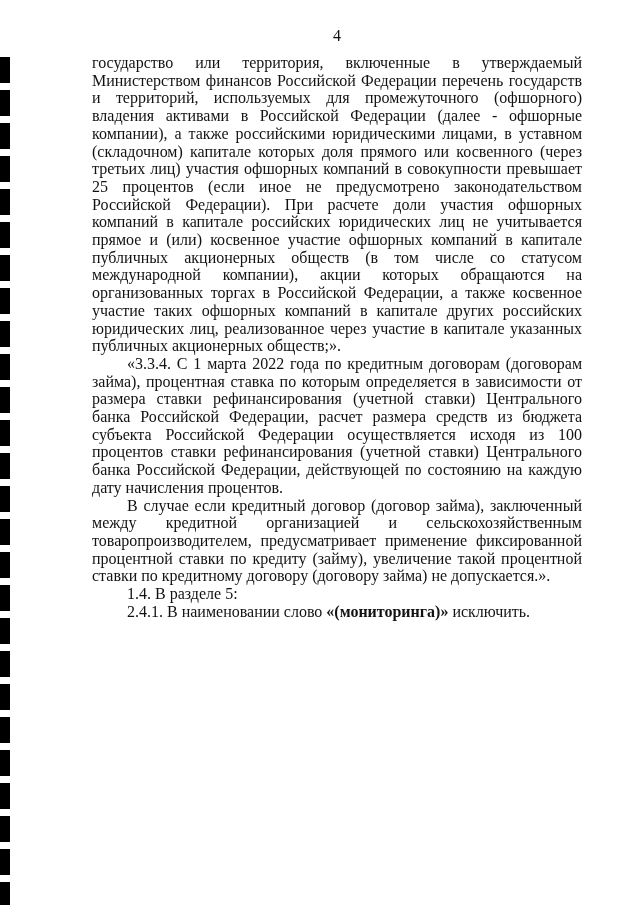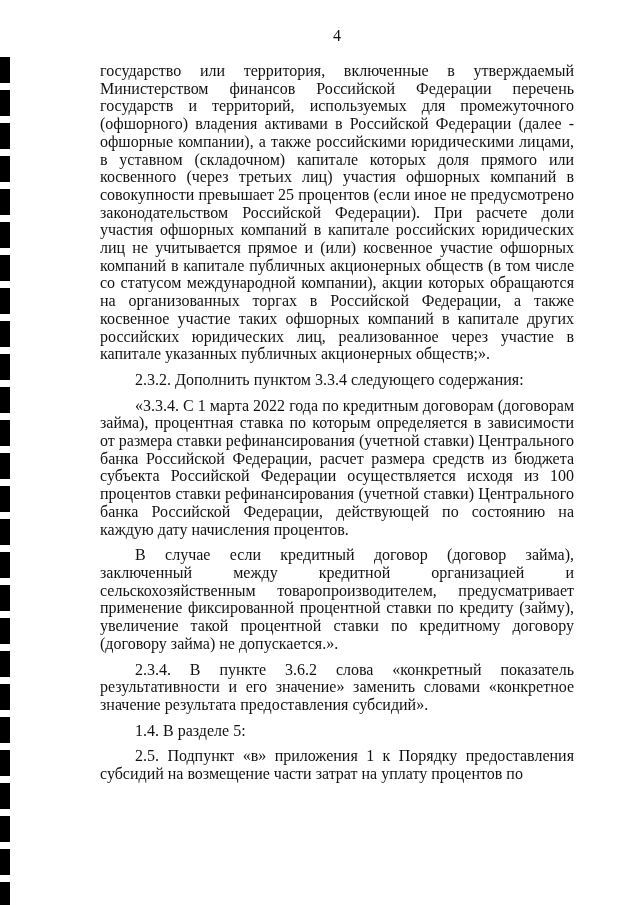--- a/index.html
+++ b/index.html
@@ -42,21 +42,21 @@
     position: absolute;
     top: 54px;
     left: 92px;
     width: 490px;
     font-size: 16px;
     line-height: 17.7px;
     text-align: justify;
     text-justify: inter-word;
   }
   .body-text p {
-    margin: 8px;
+    margin: 0;
     padding: 0;
     text-indent: 35px;
   }
   .body-text p.continuation {
     text-indent: 0;
   }
   .bold {
     font-weight: bold;
   }
 </style>
@@ -64,21 +64,21 @@
 <body>
 
 <div class="page">
 
   <div class="scan-edge"></div>
 
   <div class="page-number">4</div>
 
   <div class="body-text">
     <p class="continuation">государство или территория, включенные в утверждаемый Министерством финансов Российской Федерации перечень государств и территорий, используемых для промежуточного (офшорного) владения активами в Российской Федерации (далее - офшорные компании), а также российскими юридическими лицами, в уставном (складочном) капитале которых доля прямого или косвенного (через третьих лиц) участия офшорных компаний в совокупности превышает 25 процентов (если иное не предусмотрено законодательством Российской Федерации). При расчете доли участия офшорных компаний в капитале российских юридических лиц не учитывается прямое и (или) косвенное участие офшорных компаний в капитале публичных акционерных обществ (в том числе со статусом международной компании), акции которых обращаются на организованных торгах в Российской Федерации, а также косвенное участие таких офшорных компаний в капитале других российских юридических лиц, реализованное через участие в капитале указанных публичных акционерных обществ;».</p>
-    <p>2.3.2. Дополнить пунктом 3.3.4 следующего содержания:</p>
     <p>«3.3.4. С 1 марта 2022 года по кредитным договорам (договорам займа), процентная ставка по которым определяется в зависимости от размера ставки рефинансирования (учетной ставки) Центрального банка Российской Федерации, расчет размера средств из бюджета субъекта Российской Федерации осуществляется исходя из 100 процентов ставки рефинансирования (учетной ставки) Центрального банка Российской Федерации, действующей по состоянию на каждую дату начисления процентов.</p>
     <p>В случае если кредитный договор (договор займа), заключенный между кредитной организацией и сельскохозяйственным товаропроизводителем, предусматривает применение фиксированной процентной ставки по кредиту (займу), увеличение такой процентной ставки по кредитному договору (договору займа) не допускается.».</p>
-    <p>2.3.4. В пункте 3.6.2 слова «конкретный показатель результативности и его значение» заменить словами «конкретное значение результата предоставления субсидий».</p>
     <p>1.4. В разделе 5:</p>
-    <p>2.5. Подпункт «в» приложения 1 к Порядку предоставления субсидий на возмещение части затрат на уплату процентов по</p>
+    <p>
+      <span>2.4.1. В наименовании слово </span><span class="bold">«(мониторинга)»</span><span> исключить.</span>
+    </p>
   </div>
 
 </div>
 
 </body></html>

